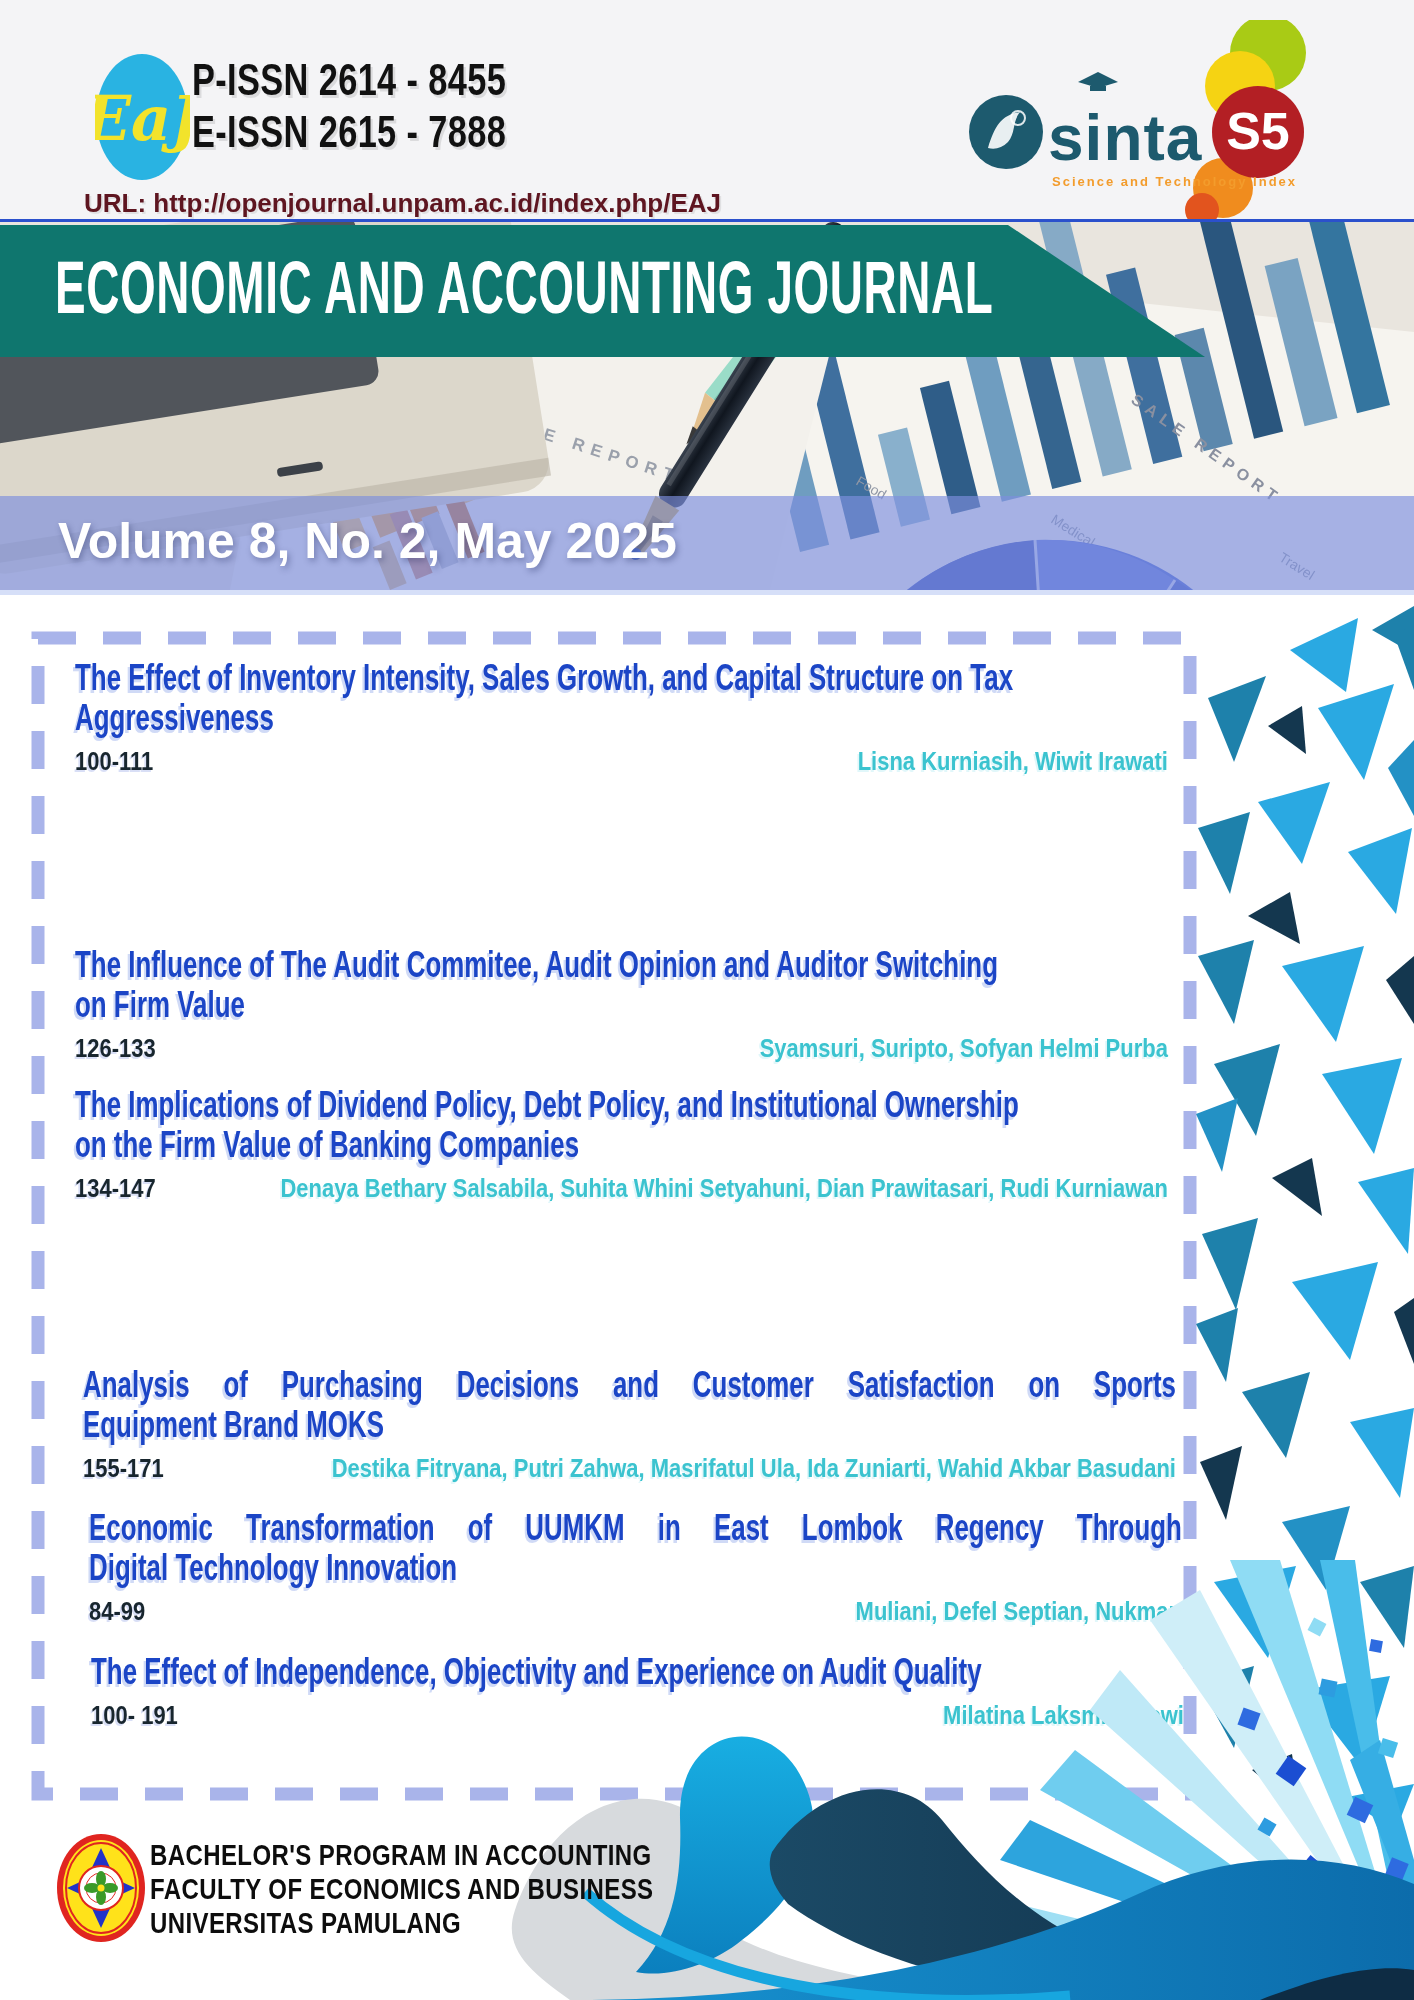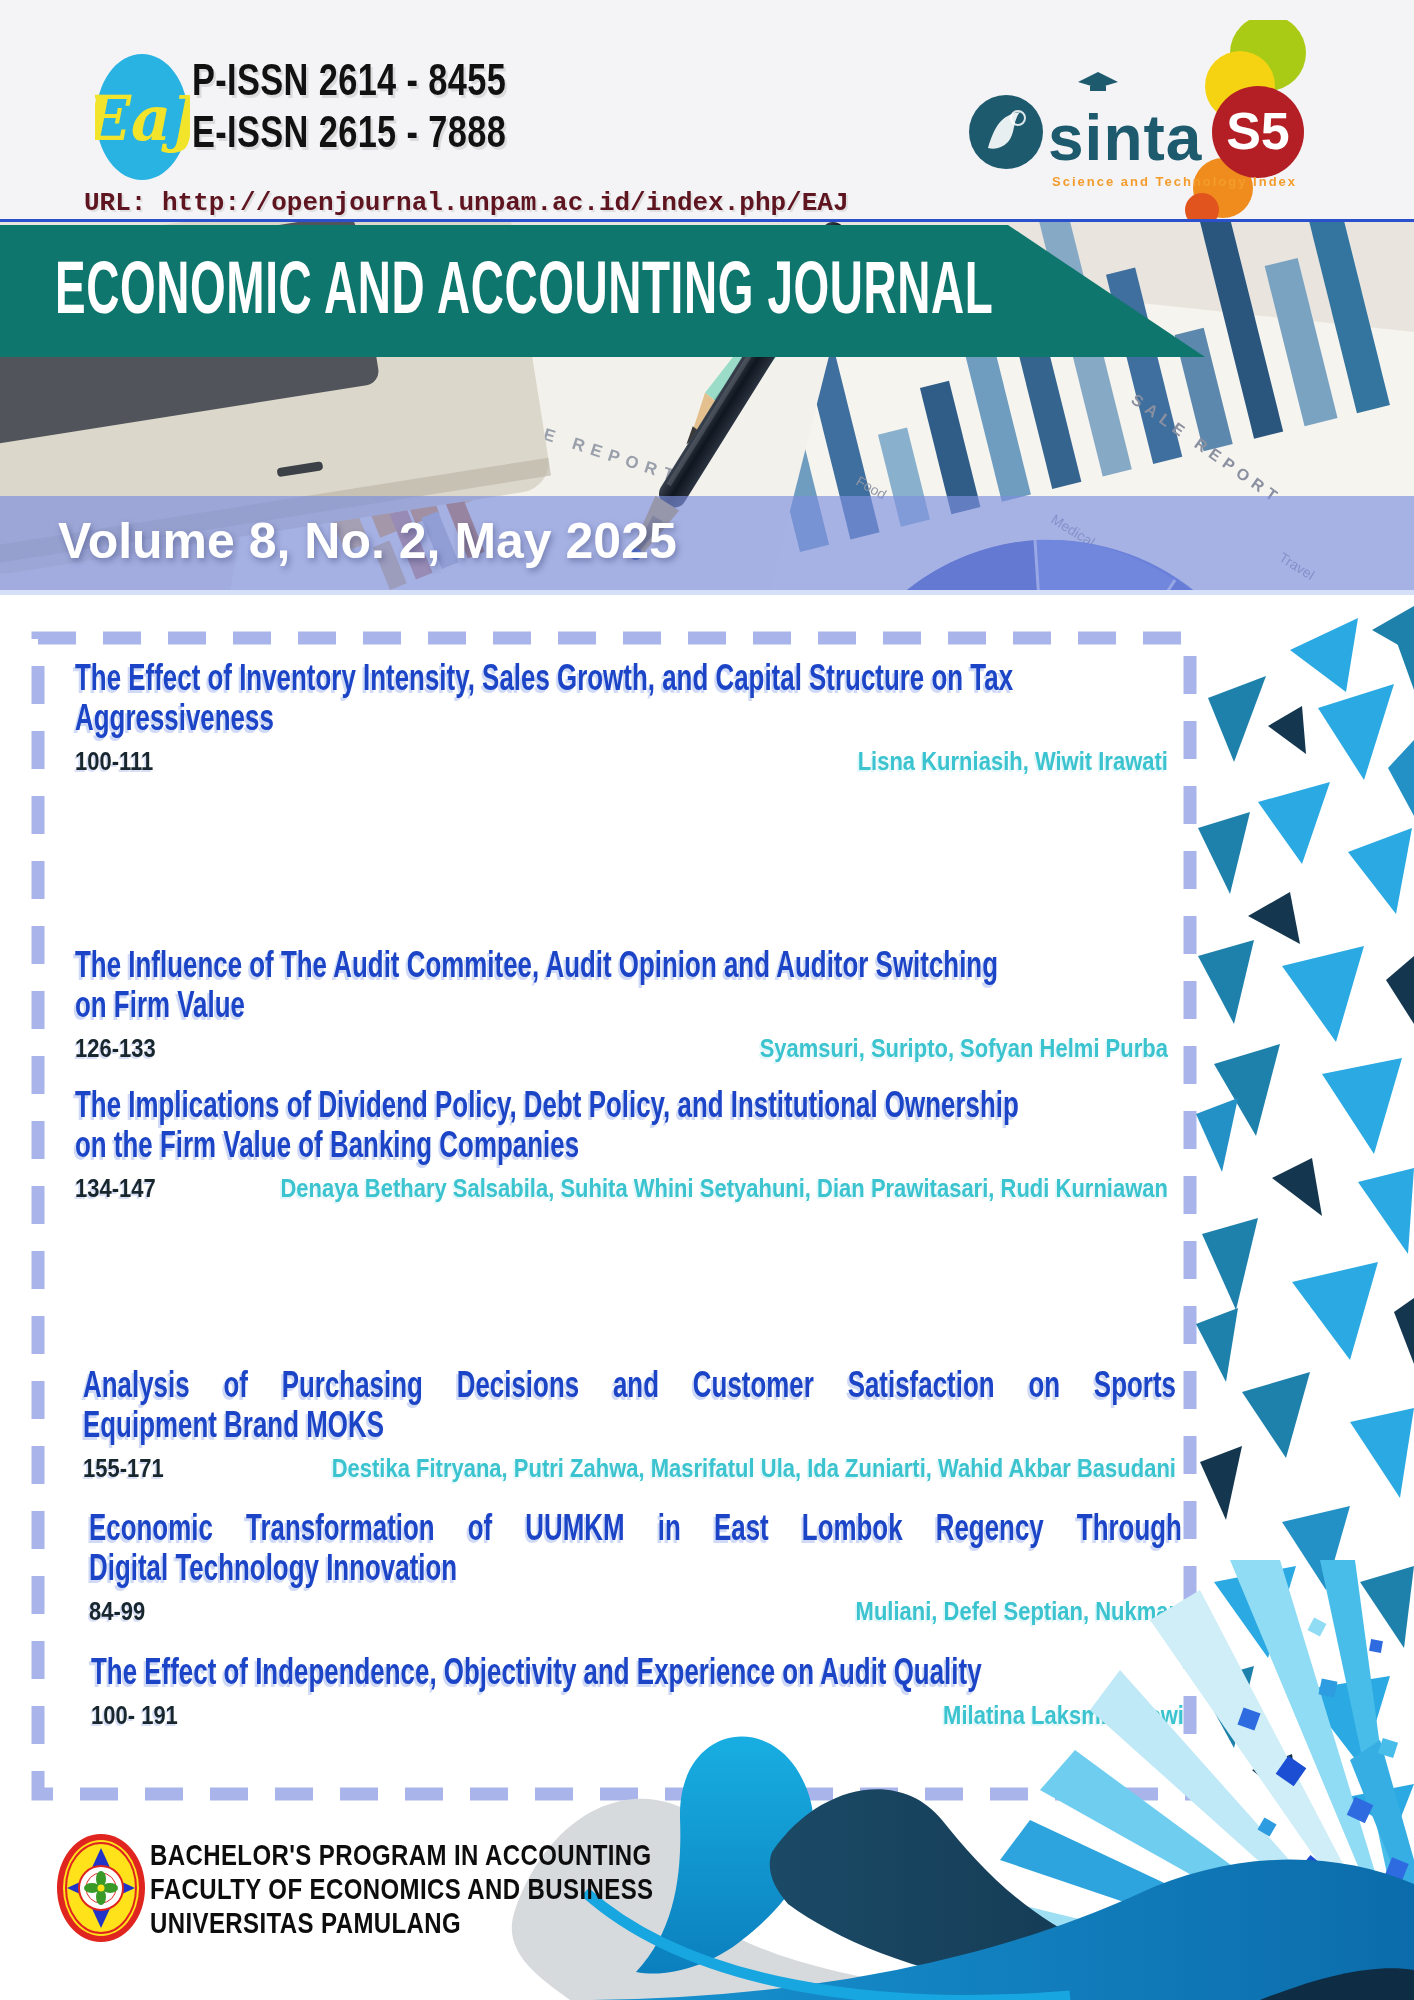--- a/index.html
+++ b/index.html
@@ -5,21 +5,21 @@
   html,body{margin:0;padding:0;background:#ffffff;}
   .page{position:relative;width:1414px;height:2000px;overflow:hidden;background:#ffffff;
         font-family:"Liberation Sans",sans-serif;}
   
   .header{position:absolute;left:0;top:0;width:1414px;height:235px;background:#f4f4f6;}
   .eaj-logo{position:absolute;left:95px;top:52px;}
   .issn{position:absolute;left:192px;top:54px;color:#111111;font-weight:bold;
         font-size:44px;line-height:52px;transform:scale(0.78,1);transform-origin:left top;
         letter-spacing:.5px;text-shadow:3px 3px 0 rgba(0,0,0,0.10);white-space:nowrap;}
   .url{position:absolute;left:84px;top:188px;color:#5e1520;font-weight:bold;font-size:26px;
-       text-shadow:2px 2px 0 rgba(0,0,0,0.08);white-space:nowrap;font-family:Liberation Mono, monospace;}
+       text-shadow:2px 2px 0 rgba(0,0,0,0.08);white-space:nowrap;}
   .sinta{position:absolute;left:940px;top:20px;width:474px;height:200px;}
   .topline{position:absolute;left:0;top:219px;width:1414px;height:6px;background:#2b50cc;}
   
   .photo{position:absolute;left:0;top:222px;width:1414px;height:368px;}
   .banner{position:absolute;left:0;top:225px;width:1414px;height:132px;
           clip-path:polygon(0 0,1008px 0,1205px 132px,0 132px);background:#0f766e;padding-left:43px;}
   .banner-title{position:absolute;left:55px;top:20px;color:#ffffff;font-weight:bold;
           font-size:74px;white-space:nowrap;transform:scale(0.62,1);transform-origin:left top;
           letter-spacing:1px;}
   .volume-band{position:absolute;left:0;top:496px;width:1414px;height:94px;

